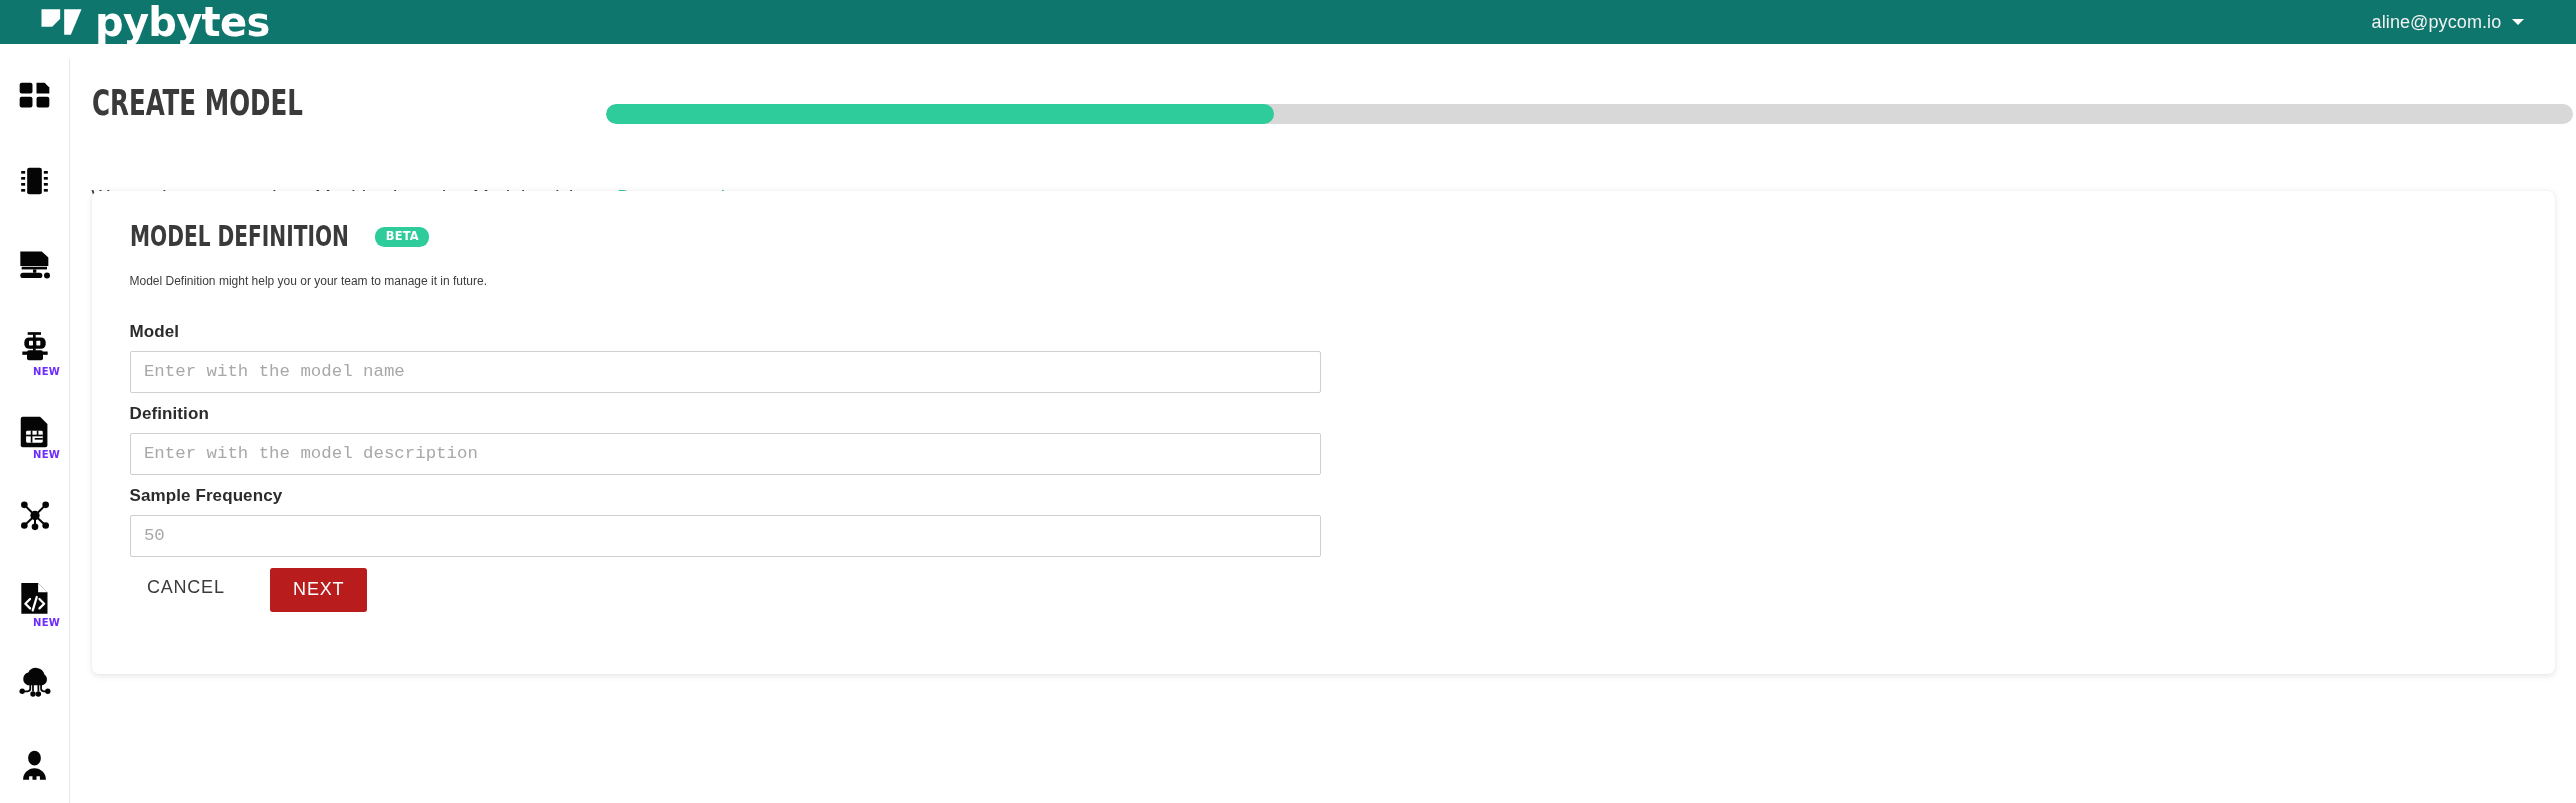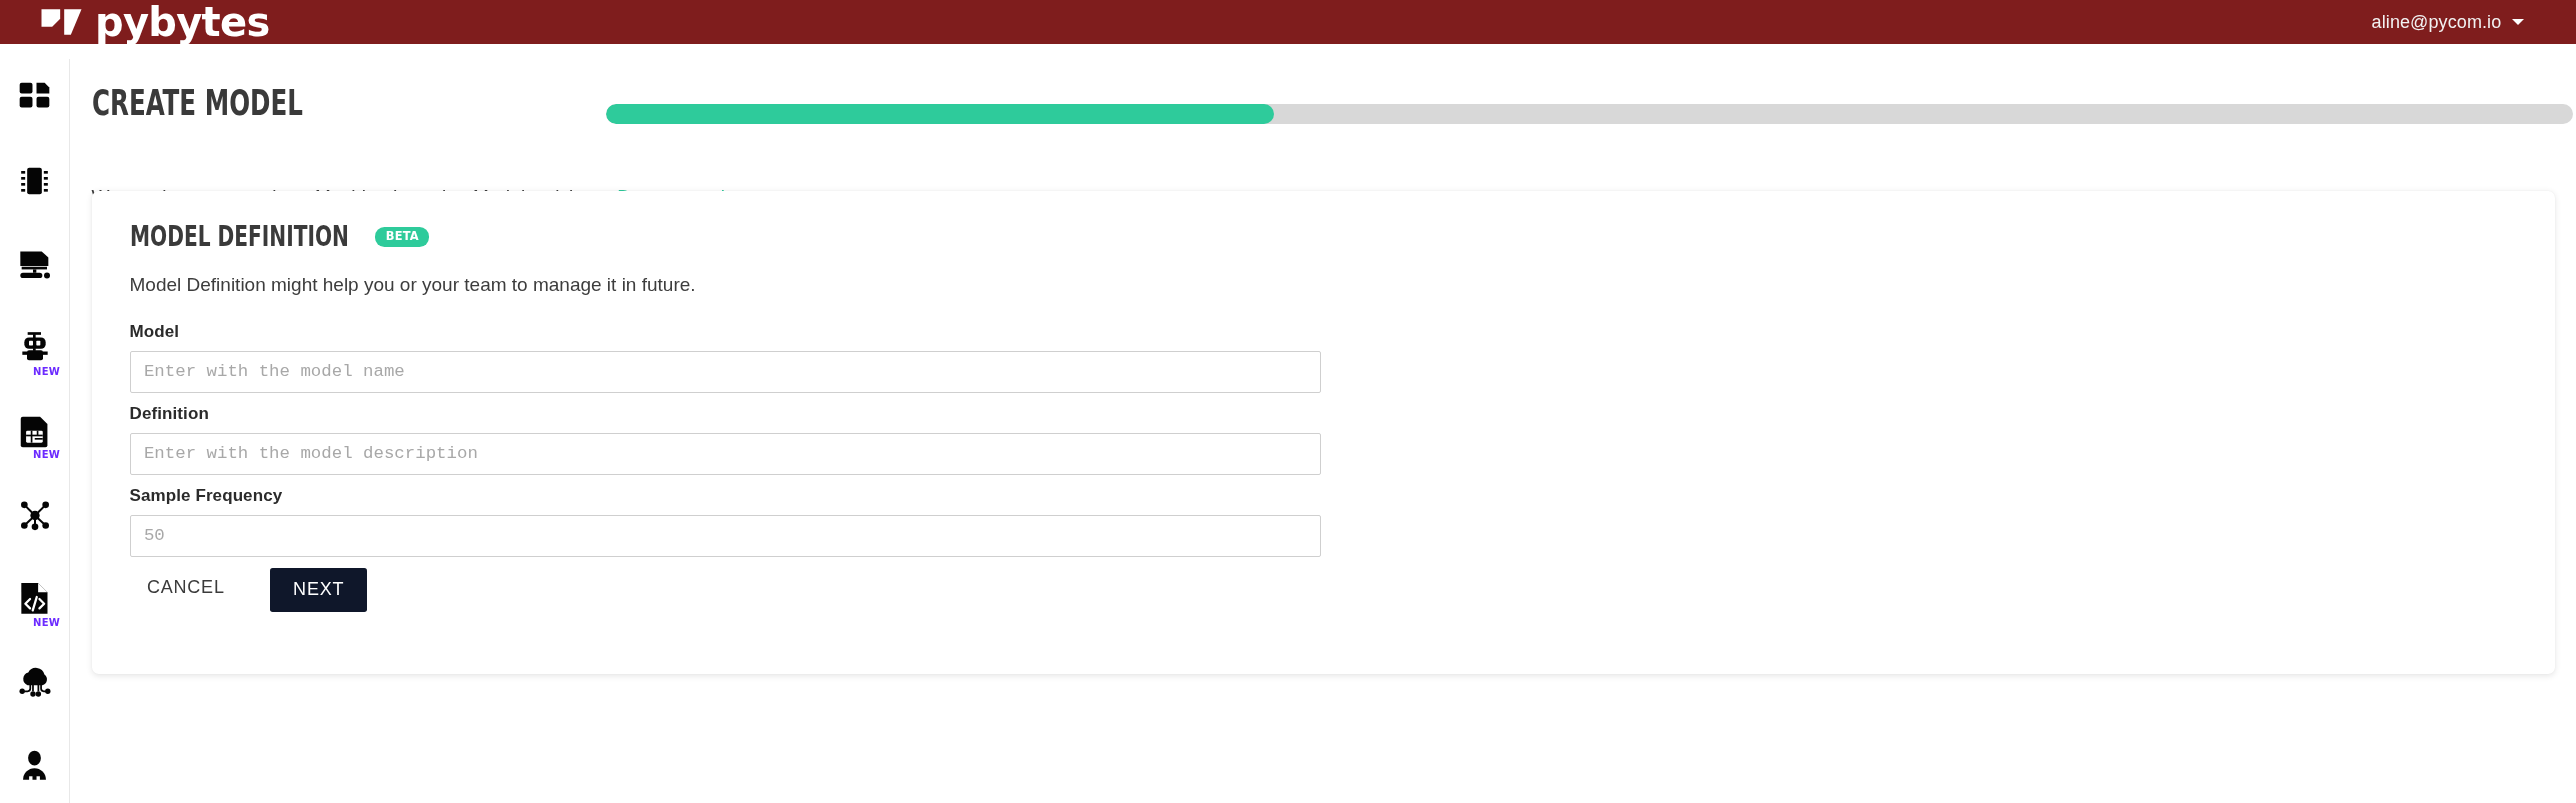--- a/index.html
+++ b/index.html
@@ -6,21 +6,21 @@
   html, body {
     width:2576px; height:804px;
     background:#ffffff;
     font-family:"Liberation Sans", sans-serif;
     overflow:hidden;
   }
 
   
   .topbar{
     position:absolute; left:0; top:0; width:2576px; height:44px;
-    background:#7f1d1d;
+    background:#0f766e;
     display:flex; align-items:center; justify-content:space-between;
   }
   .logo-wrap{ display:flex; align-items:center; margin-left:40px; }
   .logo-mark{ display:block; }
   .logo-text{
     color:#ffffff; font-size:40px; font-weight:700;
     letter-spacing:-0.7px; margin-left:12px; line-height:1;
     font-family:"DejaVu Sans", sans-serif;
   }
   .account{
@@ -99,21 +99,21 @@
   }
   .beta{
     margin-left:-28px;
     background:#2ecb9b; color:#ffffff;
     font-family:"DejaVu Sans Condensed","DejaVu Sans", sans-serif;
     font-size:12.7px; font-weight:700; letter-spacing:0.2px;
     padding:3.4px 10.7px 4px; border-radius:9.4px; line-height:1;
   }
   .card-desc{
     position:absolute; left:38px; top:83px;
-    font-size:19px; color:#3d3d3d;
+    font-size:12px; color:#3d3d3d;
   }
 
   .field{ position:absolute; left:38px; width:1191px; }
   .field-label{
     font-size:17px; font-weight:700; color:#2b2b2b;
     margin-bottom:8.7px; display:block; letter-spacing:0.1px;
   }
   .field-input{
     width:1191px; height:42px;
     border:0.7px solid #cfcfcf; border-radius:2px;
@@ -130,21 +130,21 @@
   .actions{
     position:absolute; left:38px; top:377px;
     display:flex; align-items:flex-start;
   }
   .btn-cancel{
     background:transparent; border:none; cursor:pointer;
     font-size:18px; color:#3b3b3b; letter-spacing:0.8px;
     padding:9.4px 17.4px; font-family:"Liberation Sans", sans-serif;
   }
   .btn-next{
-    background:#0f172a; border:none; cursor:pointer;
+    background:#b91c1c; border:none; cursor:pointer;
     color:#ffffff; font-size:18px; letter-spacing:0.8px;
     padding:11.4px 23px; border-radius:2.7px; margin-left:28px;
     font-family:"Liberation Sans", sans-serif;
   }
 </style>
 </head>
 <body>
 
 <div class="topbar">
   <div class="logo-wrap">

